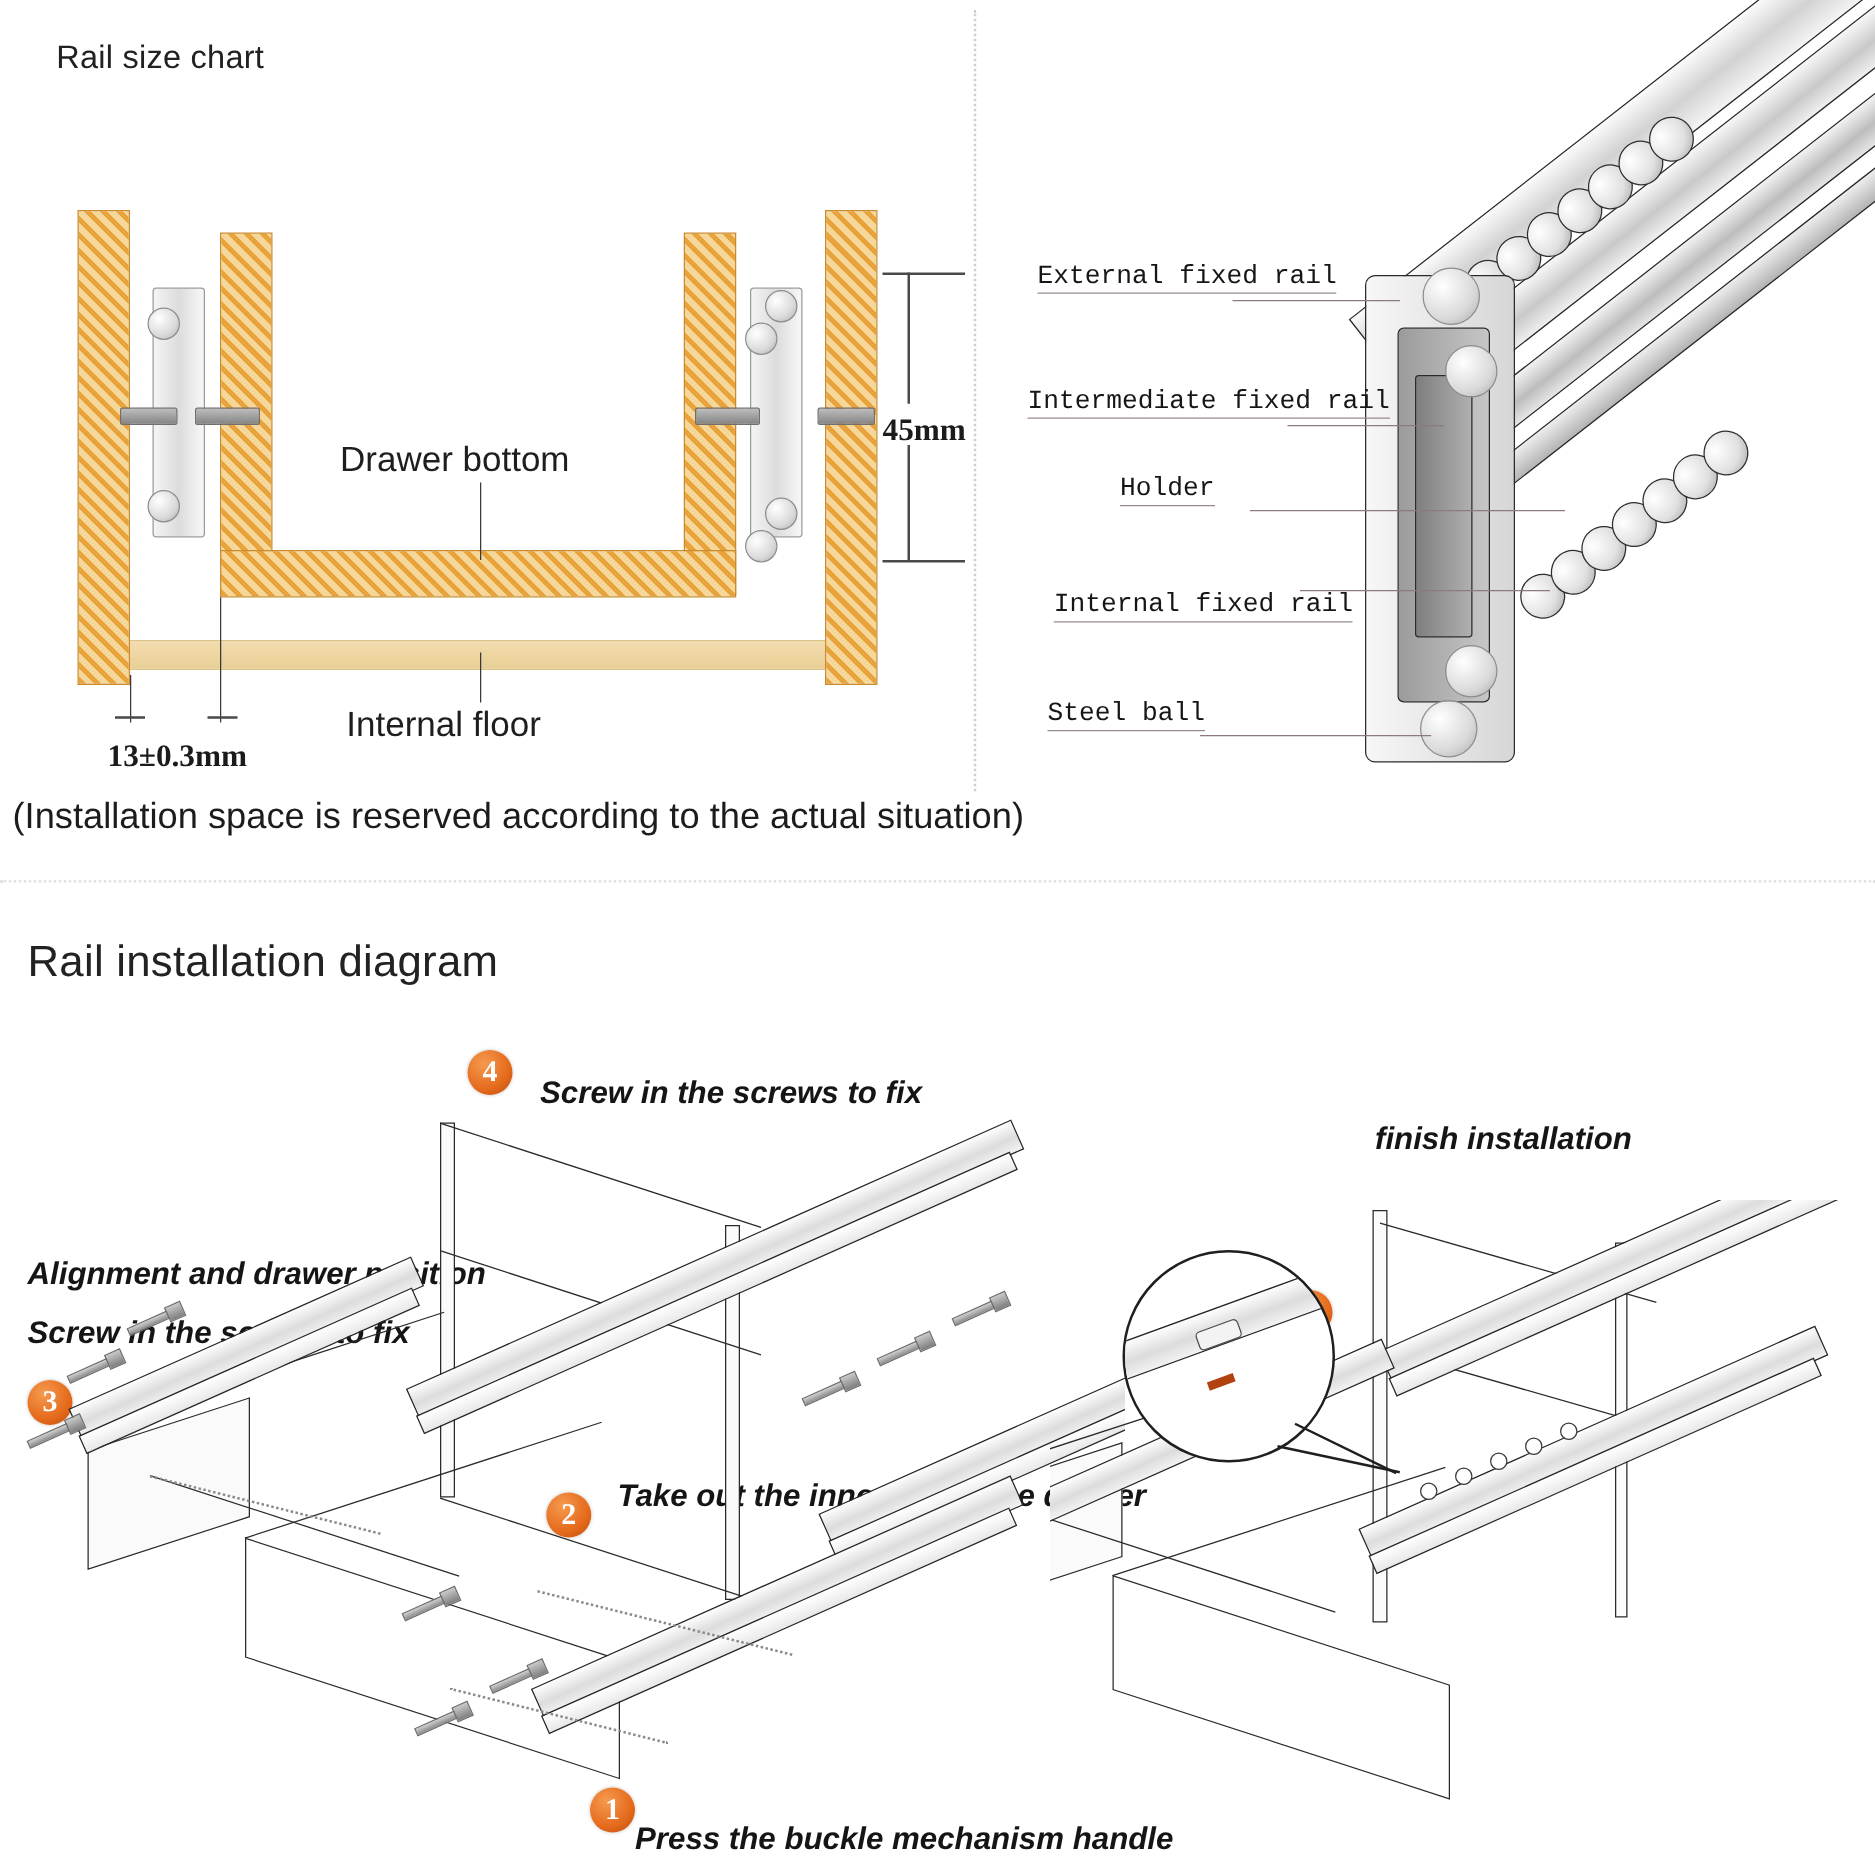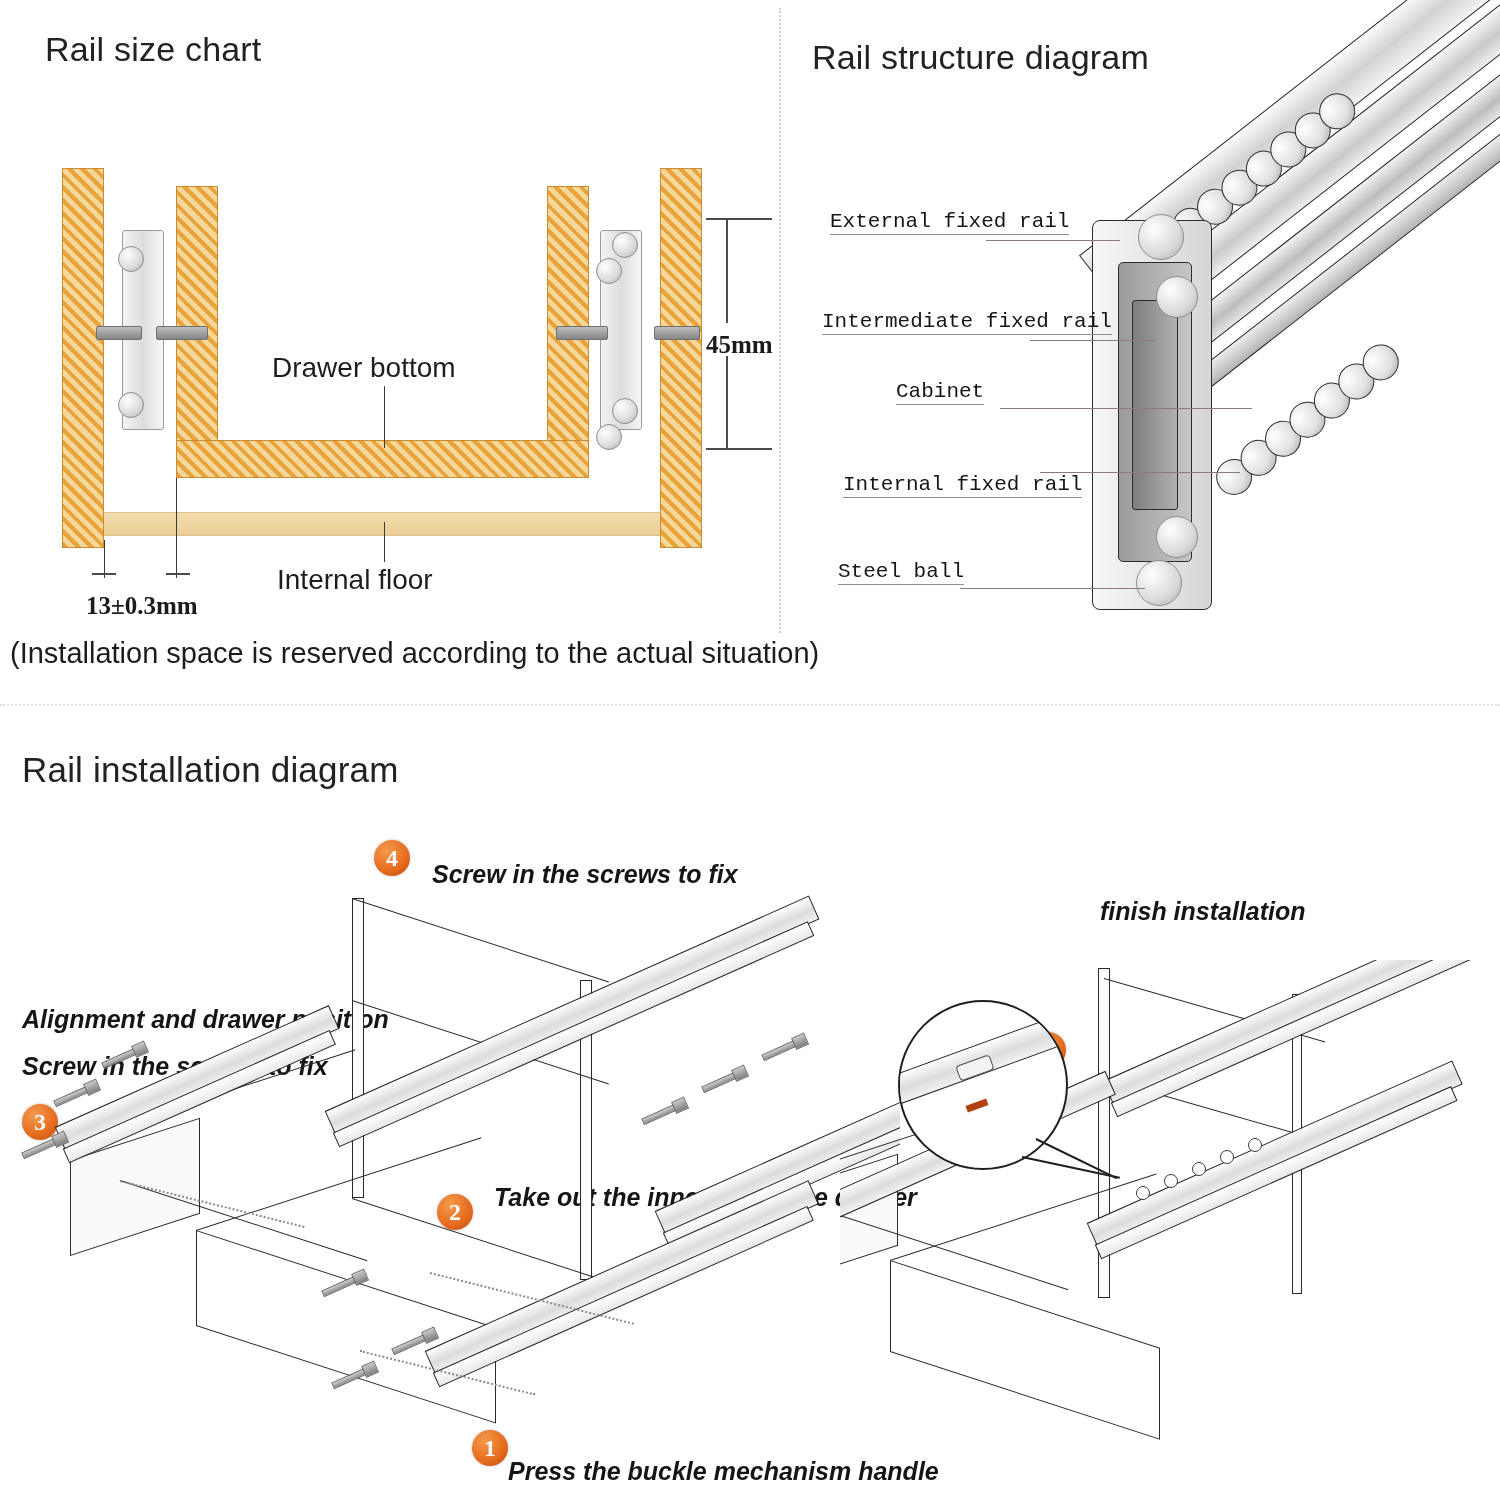--- a/index.html
+++ b/index.html
@@ -2,21 +2,21 @@
 <html><head>
 <meta charset="utf-8">
 <style>
   html,body{margin:0;padding:0;background:#ffffff;}
   body{width:1500px;height:1491px;position:relative;overflow:hidden;
        font-family:"Liberation Sans", sans-serif;color:#1a1a1a;}
 
   .canvas{position:absolute;inset:0;}
 
   
-  .sec-title{position:absolute;font-size:34px;font-weight:400;color:#222;
+  .sec-title{position:absolute;font-size:26px;font-weight:400;color:#222;
              letter-spacing:.2px;white-space:nowrap;}
   #title-size{left:45px;top:30px;}
   #title-struct{left:812px;top:38px;}
   #title-install{left:22px;top:750px;font-size:35px;}
 
   
   .v-divider{position:absolute;left:779px;top:8px;width:0;height:625px;
              border-left:2px dotted #cfcfcf;}
   .h-divider{position:absolute;left:0;top:704px;width:1500px;height:0;
              border-top:2px dotted #e2e2e2;}
@@ -139,21 +139,20 @@
   <div class="leader" style="left:384px;top:522px;height:40px;"></div>
 
   <div class="leader" style="left:104px;top:540px;height:38px;"></div>
   <div class="leader" style="left:176px;top:478px;height:100px;"></div>
   <div class="tick" style="left:92px;top:573px;width:24px;"></div>
   <div class="tick" style="left:166px;top:573px;width:24px;"></div>
   <div class="dim-label" style="left:86px;top:592px;">13±0.3mm</div>
 
   <div class="note" style="left:10px;top:637px;">(Installation space is reserved according to the actual situation)</div>
 
-  <div class="sec-title" id="title-struct">Rail structure diagram</div>
 
   <div style="position:absolute;left:1040px;top:0px;width:460px;height:620px;overflow:hidden;">
 
     <div class="iso-rail" style="left:55px;top:250px;width:640px;height:52px;
                 background:linear-gradient(#fbfbfb,#d2d2d2 50%,#f4f4f4);
                 transform:rotate(-38deg);"></div>
     <div class="iso-rail" style="left:78px;top:308px;width:620px;height:40px;
                 background:linear-gradient(#f7f7f7,#c9c9c9 55%,#efefef);
                 transform:rotate(-38deg);"></div>
     <div class="iso-rail" style="left:100px;top:360px;width:600px;height:34px;
@@ -195,21 +194,21 @@
     <div class="ball" style="left:116px;top:516px;width:42px;height:42px;"></div>
     <div class="ball" style="left:96px;top:560px;width:46px;height:46px;"></div>
   </div>
 
   <div class="struct-label" style="left:830px;top:210px;">External fixed rail</div>
   <div class="struct-leader" style="left:986px;top:240px;width:134px;"></div>
 
   <div class="struct-label" style="left:822px;top:310px;">Intermediate fixed rail</div>
   <div class="struct-leader" style="left:1030px;top:340px;width:125px;"></div>
 
-  <div class="struct-label" style="left:896px;top:380px;">Cabinet</div>
+  <div class="struct-label" style="left:896px;top:380px;">Holder</div>
   <div class="struct-leader" style="left:1000px;top:408px;width:252px;"></div>
 
   <div class="struct-label" style="left:843px;top:442px;margin-top:31px;">Internal fixed rail</div>
   <div class="struct-leader" style="left:1040px;top:472px;width:200px;"></div>
 
   <div class="struct-label" style="left:838px;top:560px;">Steel ball</div>
   <div class="struct-leader" style="left:960px;top:588px;width:185px;"></div>
 
   <div class="sec-title" id="title-install">Rail installation diagram</div>
 

